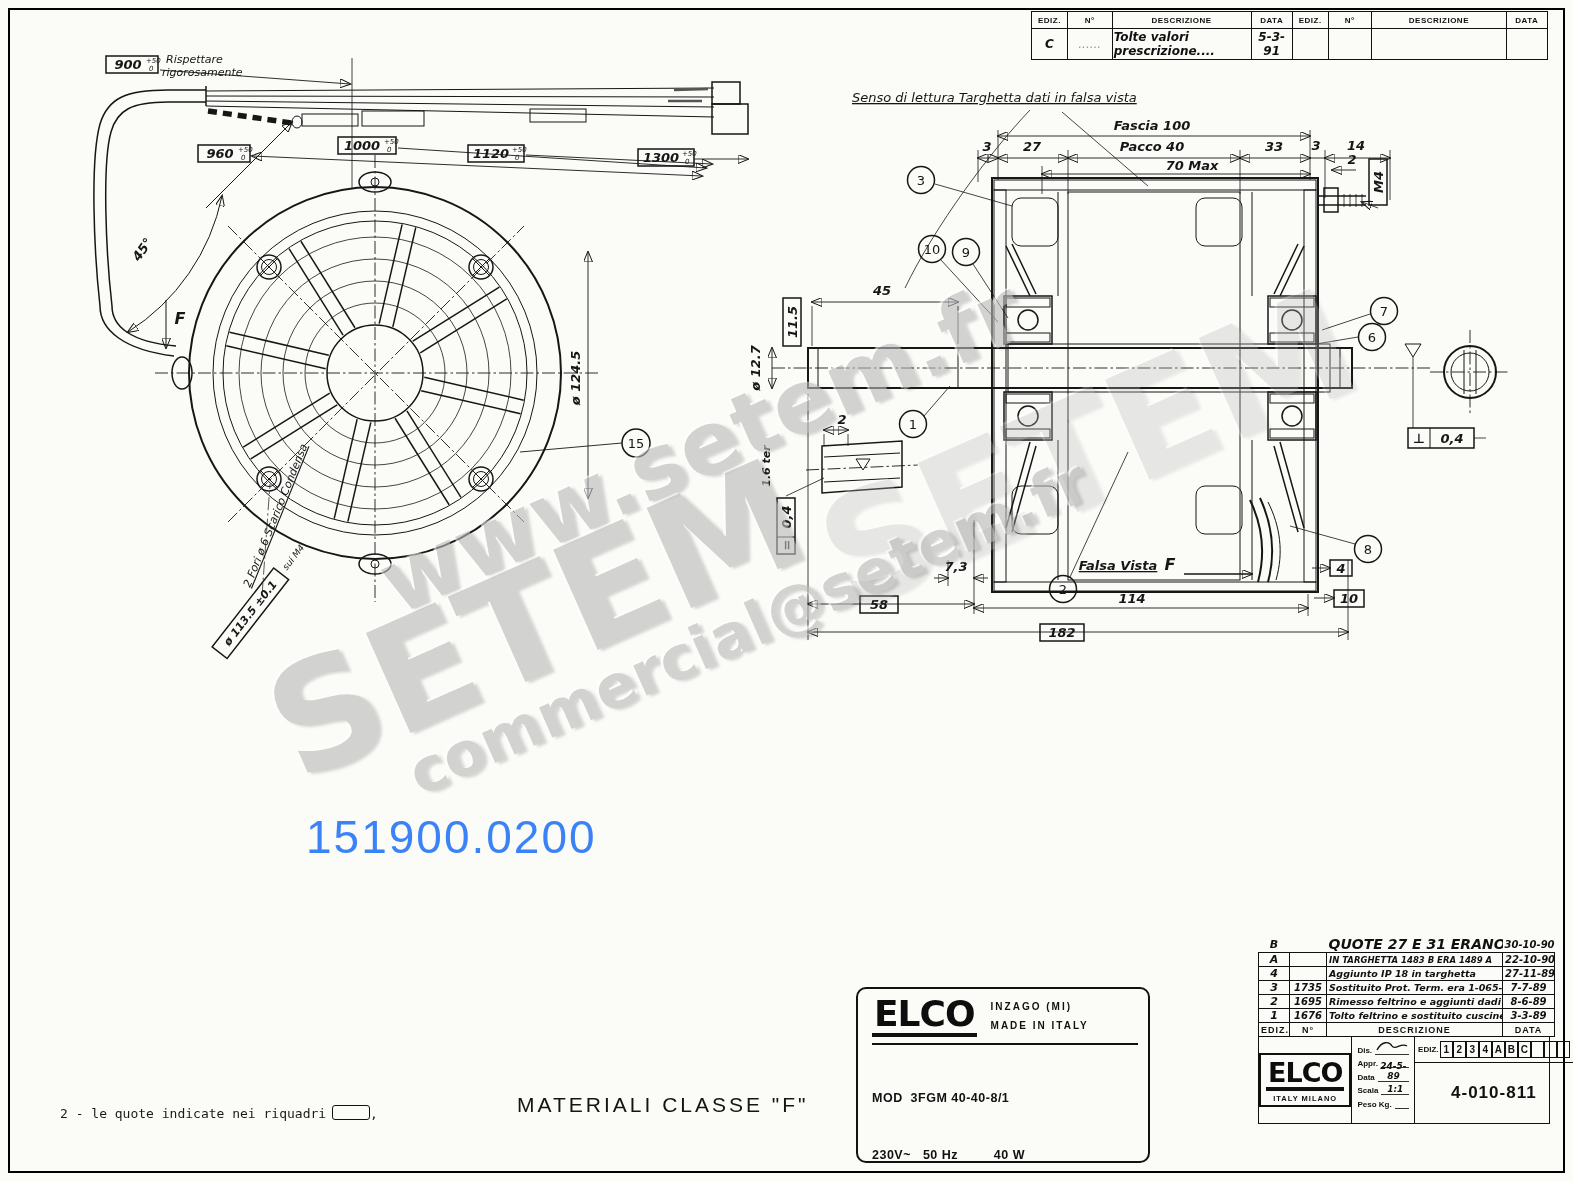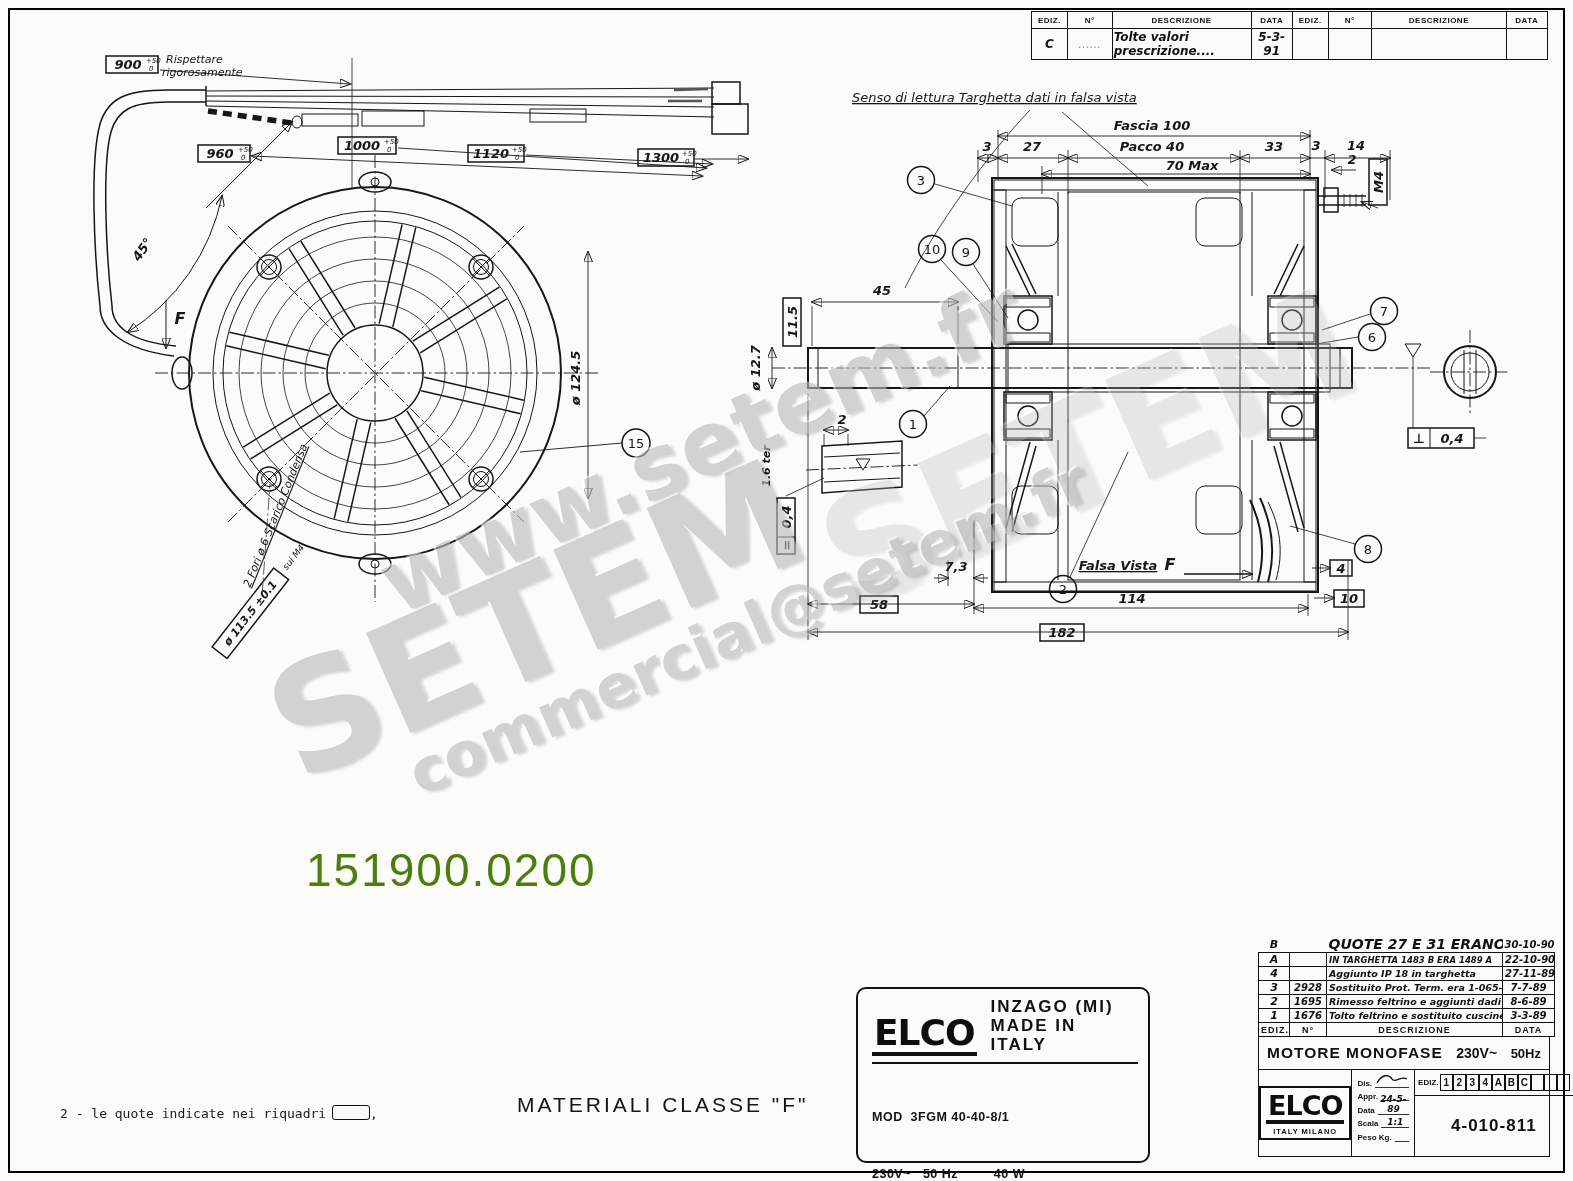--- a/index.html
+++ b/index.html
@@ -24,34 +24,34 @@
   .wm{position:absolute;z-index:5;font-family:"DejaVu Sans",sans-serif;font-weight:bold;
       color:#b9b9b9;opacity:.62;pointer-events:none;white-space:nowrap;
       text-shadow:-2px -2px 1px rgba(255,255,255,.95),3px 3px 3px rgba(70,70,70,.35);}
   
   .revstrip{position:absolute;left:1031px;top:11px;width:517px;z-index:2;border-collapse:collapse;}
   .revstrip td{border:1.5px solid #111;font-size:8px;font-weight:bold;letter-spacing:.5px;
       text-align:center;padding:1px 1px;height:14px;}
   .revstrip td.val{font:italic bold 12px "DejaVu Sans",sans-serif;letter-spacing:0;}
   .revstrip td.dots{color:#999;font-weight:normal;}
   
-  .partnum{position:absolute;left:306px;top:810px;z-index:3;font-size:46px;letter-spacing:2px;color:#4d7c0f;margin-top:33px;}
+  .partnum{position:absolute;left:306px;top:810px;z-index:3;font-size:46px;letter-spacing:2px;color:#3b82f6;}
   .notes{position:absolute;left:60px;top:1056px;z-index:3;font-family:"DejaVu Sans Mono",monospace;
       font-size:13px;line-height:23px;white-space:pre;color:#1a1a1a;}
   .riquadro{display:inline-block;width:36px;height:13px;border:1.5px solid #111;border-radius:3px;
       vertical-align:-2px;margin-left:6px;}
   .materiali{position:absolute;left:517px;top:1093px;z-index:3;font-size:21px;letter-spacing:3px;color:#141414;}
   
   .plate{position:absolute;left:856px;top:987px;width:294px;height:176px;z-index:3;
       border:2.5px solid #111;border-radius:10px;padding:8px 10px 4px 14px;box-sizing:border-box;}
   .plate .hdr{display:flex;align-items:flex-end;gap:14px;border-bottom:2px solid #111;padding-bottom:6px;}
   .logo{font-weight:900;letter-spacing:-1px;font-family:"DejaVu Sans",sans-serif;
       border-bottom:4px solid #111;line-height:.95;padding:0 2px 2px 2px;color:#0d0d0d;}
   .plate .logo{font-size:36px;}
-  .plate .addr{font-size:17px;letter-spacing:2px;line-height:19px;font-weight:bold;padding-bottom:2px;}
+  .plate .addr{font-size:10px;letter-spacing:2px;line-height:19px;font-weight:bold;padding-bottom:2px;}
   .plate .specs{font-size:12.5px;font-weight:bold;letter-spacing:.5px;line-height:19px;margin-top:6px;white-space:pre;}
   
   .tblock{position:absolute;left:1258px;top:936px;width:292px;z-index:3;}
   .hist{border-collapse:collapse;width:292px;table-layout:fixed;}
   .hist td{border:1.5px solid #111;height:13px;padding:0 2px;overflow:hidden;white-space:nowrap;}
   .hist td.ce{width:27px;text-align:center;font:italic bold 11px "DejaVu Sans",sans-serif;}
   .hist td.cn{width:33px;text-align:center;font:italic bold 10px "DejaVu Sans",sans-serif;}
   .hist td.cd{width:172px;font:italic bold 9.5px "DejaVu Sans",sans-serif;}
   .hist td.cx{width:48px;text-align:center;font:italic bold 10px "DejaVu Sans",sans-serif;}
   .hist tr.open td{border-top:none;border-left:none;border-right:none;}
@@ -520,21 +520,21 @@
       <td class="cx">22-10-90</td>
     </tr>
     <tr>
       <td class="ce">4</td>
       <td class="cn"></td>
       <td class="cd">Aggiunto IP 18 in targhetta</td>
       <td class="cx">27-11-89</td>
     </tr>
     <tr>
       <td class="ce">3</td>
-      <td class="cn">2928</td>
+      <td class="cn">1735</td>
       <td class="cd">Sostituito Prot. Term. era 1-065-023</td>
       <td class="cx">7-7-89</td>
     </tr>
     <tr>
       <td class="ce">2</td>
       <td class="cn">1695</td>
       <td class="cd">Rimesso feltrino e aggiunti dadi M4</td>
       <td class="cx">8-6-89</td>
     </tr>
     <tr>
@@ -544,25 +544,20 @@
       <td class="cx">3-3-89</td>
     </tr>
     <tr class="hrow">
       <td>EDIZ.</td>
       <td>N°</td>
       <td>DESCRIZIONE</td>
       <td>DATA</td>
     </tr>
   </tbody>
       </table>
-  <div class="tb-motor">
-    <span class="m">MOTORE  MONOFASE</span>
-    <span class="v">230V~</span>
-    <span class="f">50Hz</span>
-  </div>
   <div class="tb-bottom">
     <div class="tb-logo">
       <div class="inner">
         <div class="logo">ELCO</div>
         <div class="city">ITALY MILANO</div>
       </div>
     </div>
     <div class="tb-mid">
       <div class="r">
             <span class="lab">Dis.</span>

